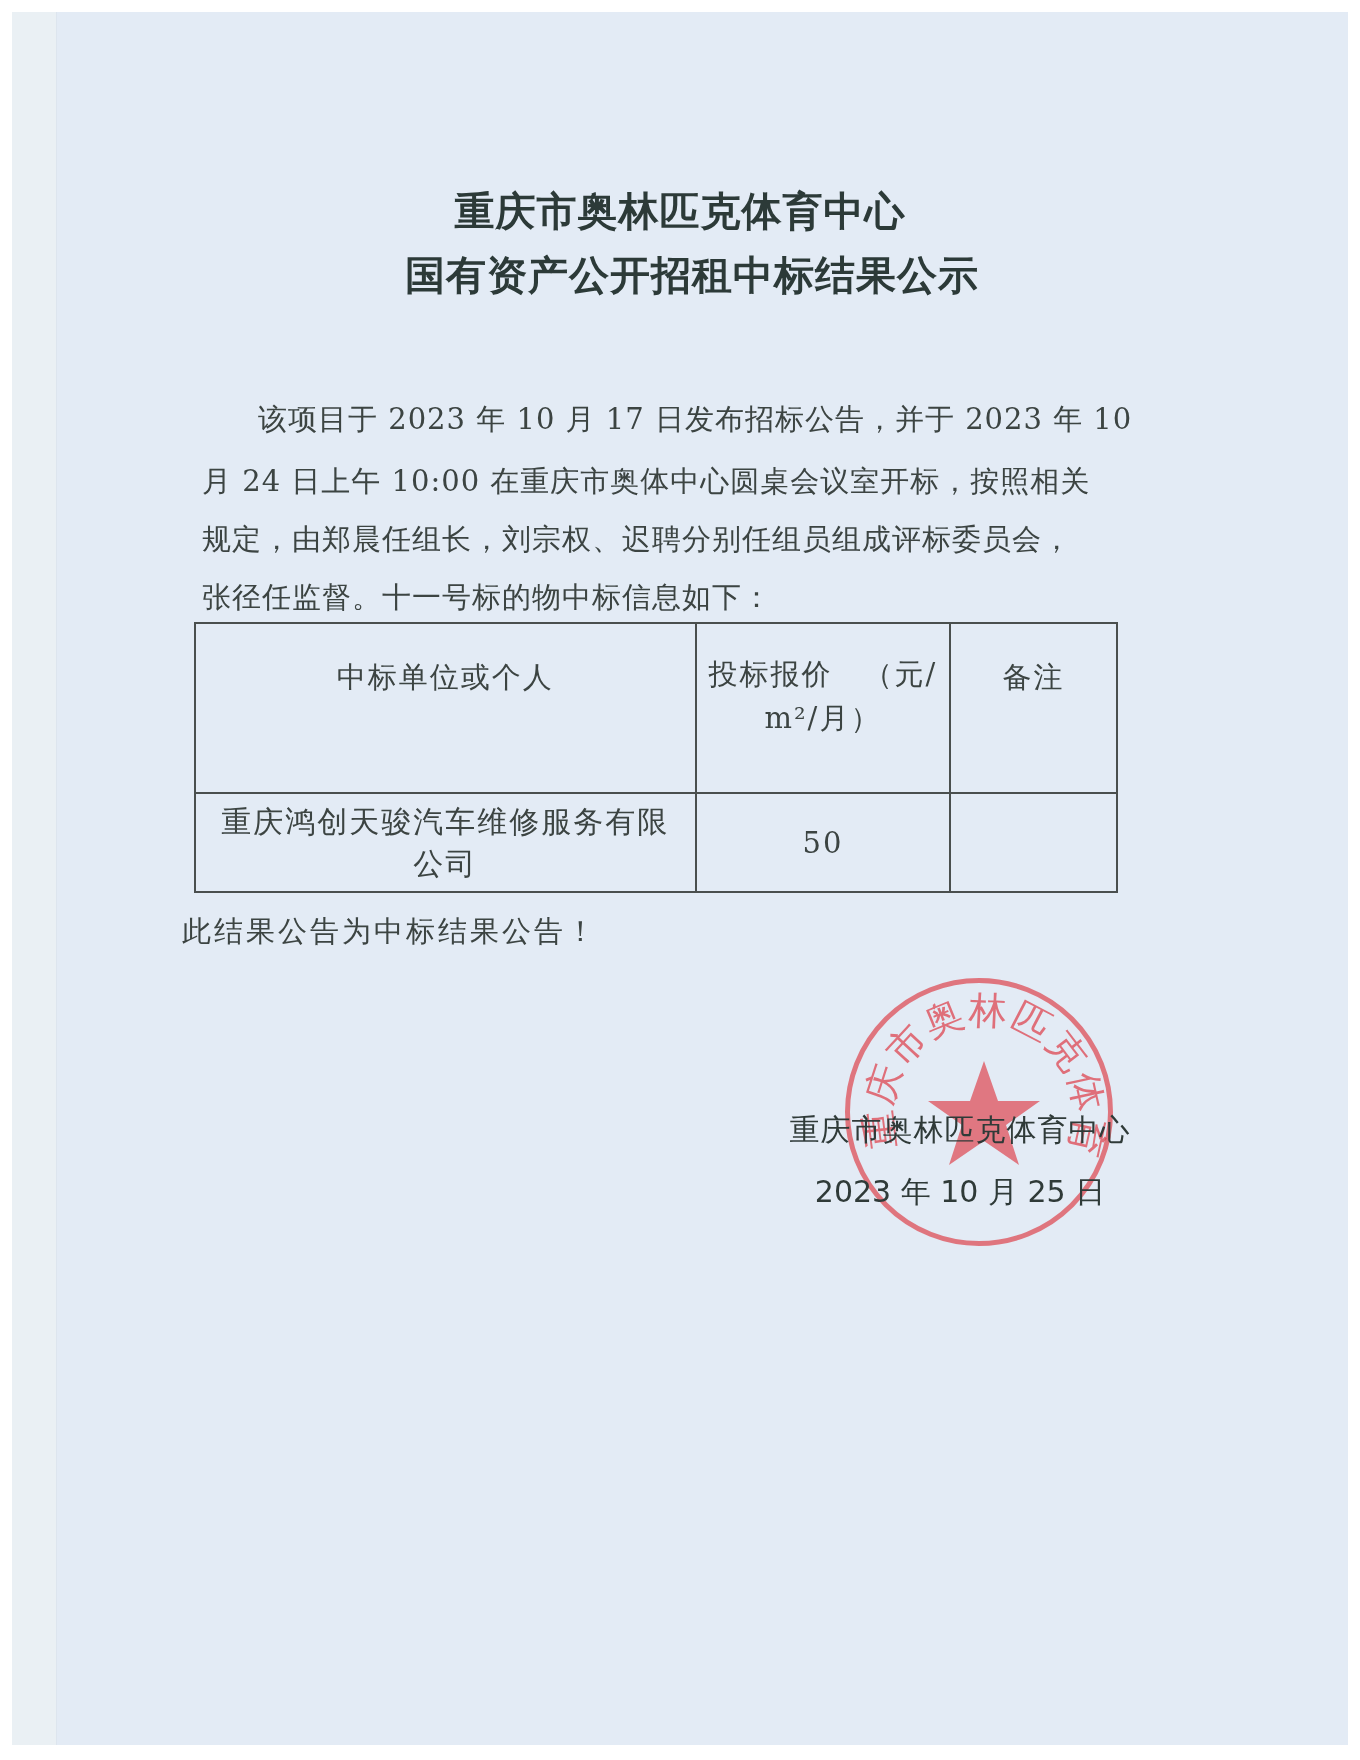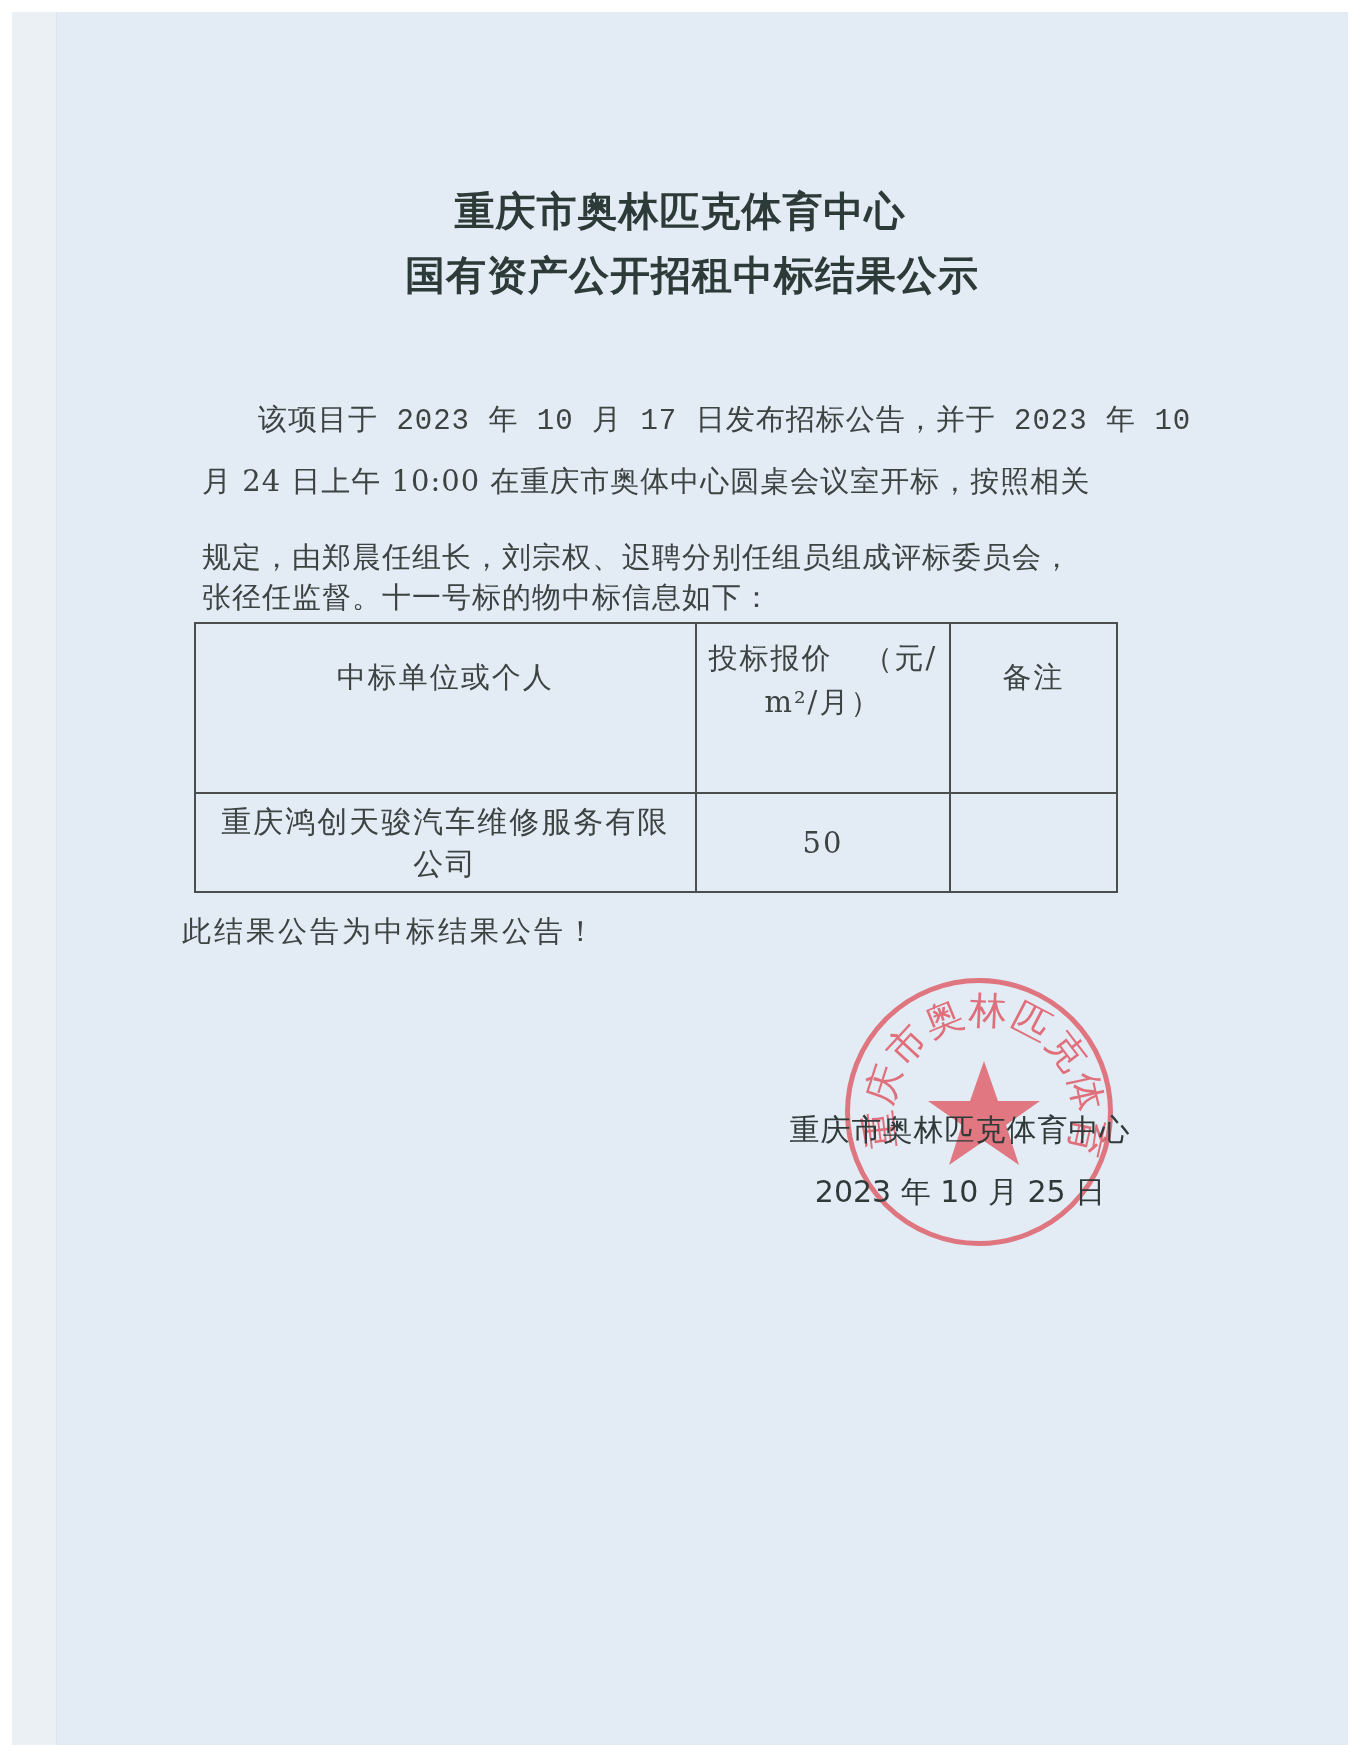--- a/index.html
+++ b/index.html
@@ -18,34 +18,34 @@
     font-family:"DejaVu Sans", sans-serif; font-weight:bold;
     font-size:40px; color:#2c3a38; letter-spacing:1px;
   }
   .t1 { top:184px; }
   .t2 { top:248px;padding-left:12px; }
   .para {
     position:absolute; left:202px; width:990px;
     font-family:"DejaVu Serif", serif; font-size:29px; color:#3c4442;
     white-space:nowrap; letter-spacing:1px;
   }
-  .p1 { top:400px; left:258px;font-family:Liberation Mono, monospace; }
+  .p1 { top:400px; left:258px; }
   .p2 { top:462px; }
-  .p3 { top:520px;margin-top:18px; }
+  .p3 { top:520px; }
   .p4 { top:578px; }
   table.bid {
     position:absolute; left:194px; top:622px; width:924px; height:271px;
     border-collapse:collapse; font-family:"DejaVu Serif", serif; color:#3c4442;
   }
   table.bid td {
     border:2px solid #4a4f4e; text-align:center; vertical-align:middle;
     font-size:29px; padding:6px 10px; letter-spacing:2px;
   }
   table.bid tr.head td { height:128px; vertical-align:top; padding-top:34px; }
-  table.bid tr.head td.price { padding-top:12px; line-height:44px; }
+  table.bid tr.head td.price { padding-top:28px; line-height:44px; }
   table.bid td.winner { font-family:"DejaVu Sans", sans-serif; font-size:30px; line-height:42px; }
   .closing {
     position:absolute; left:182px; top:912px;
     font-family:Liberation Serif, serif; font-size:29px; color:#3c4442; letter-spacing:3px;
   }
   .stamp {
     position:absolute; left:845px; top:978px; width:268px; height:268px;
     border-radius:50%; border:5px solid rgba(222,70,80,0.72);
     box-sizing:border-box;
   }

